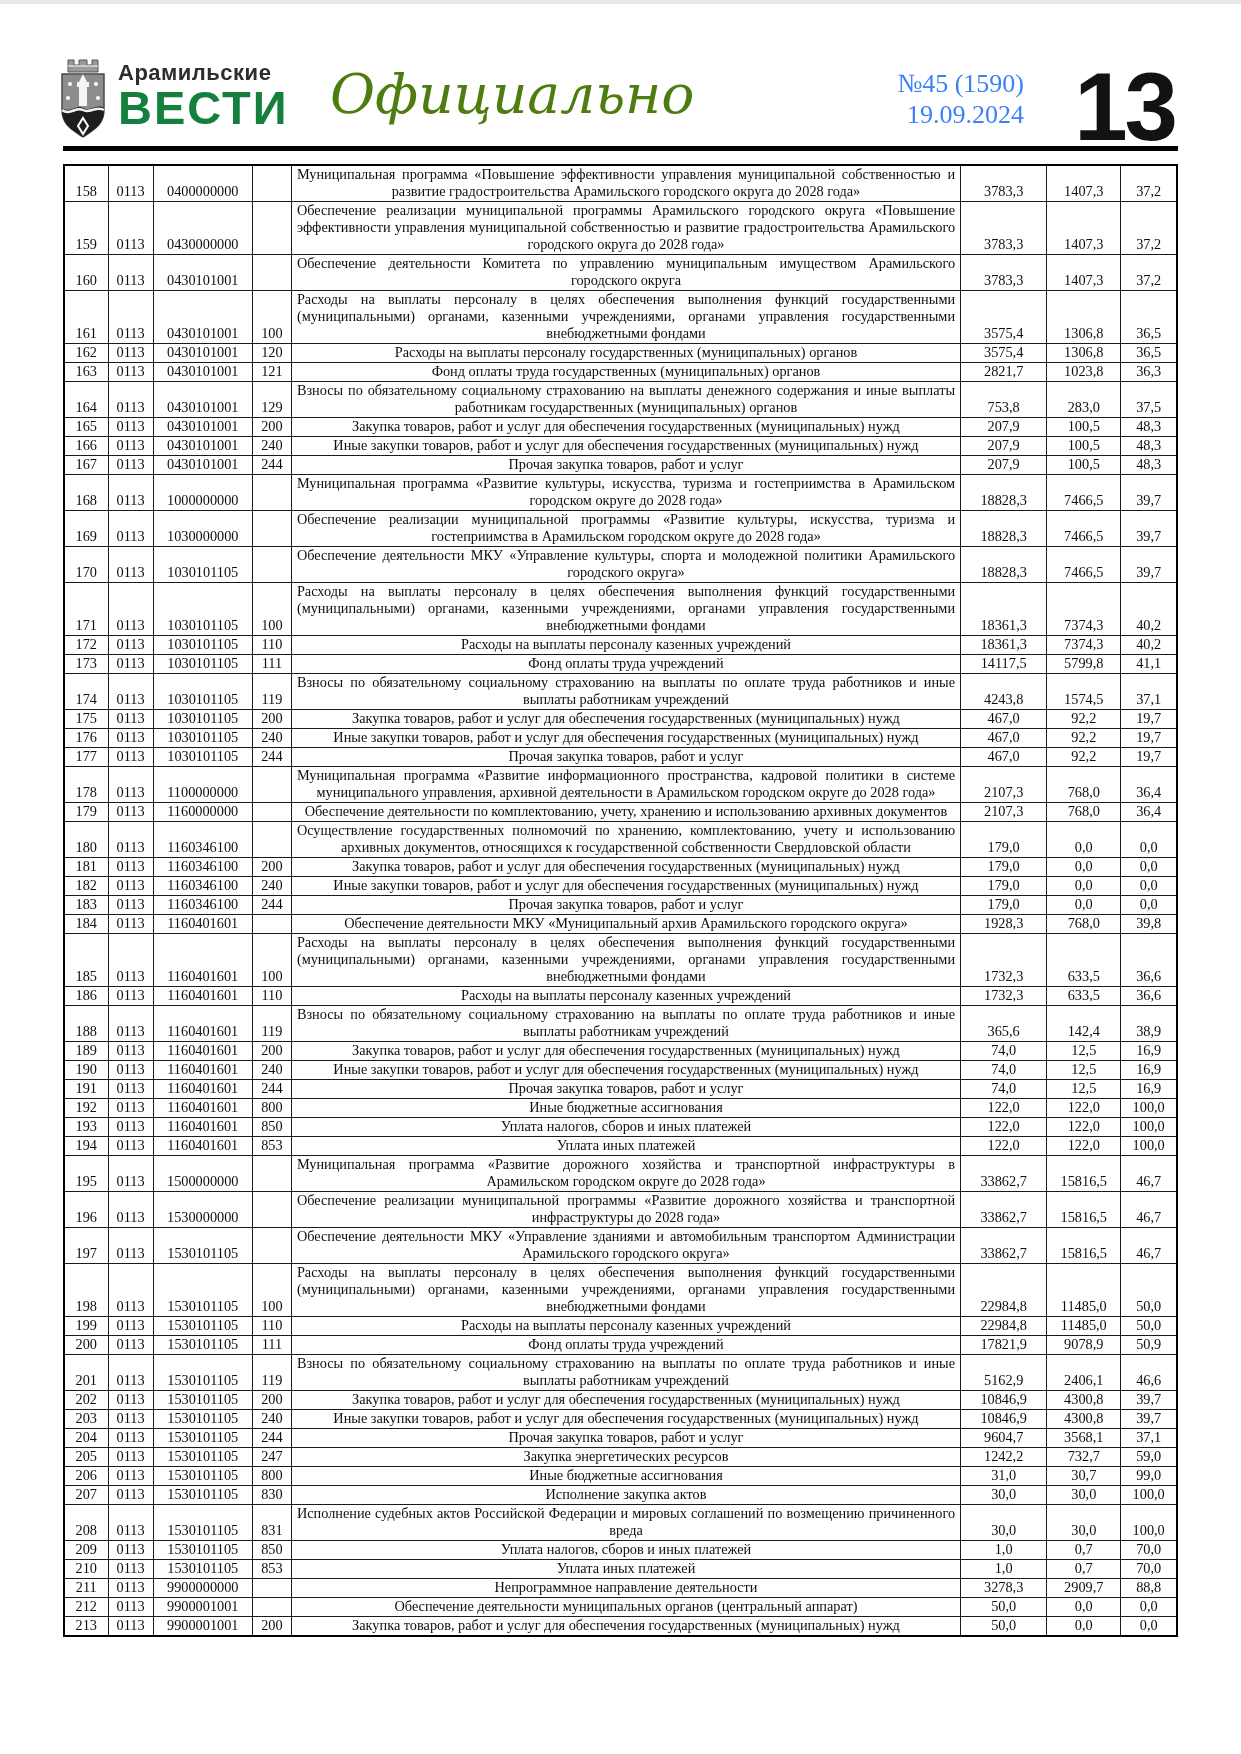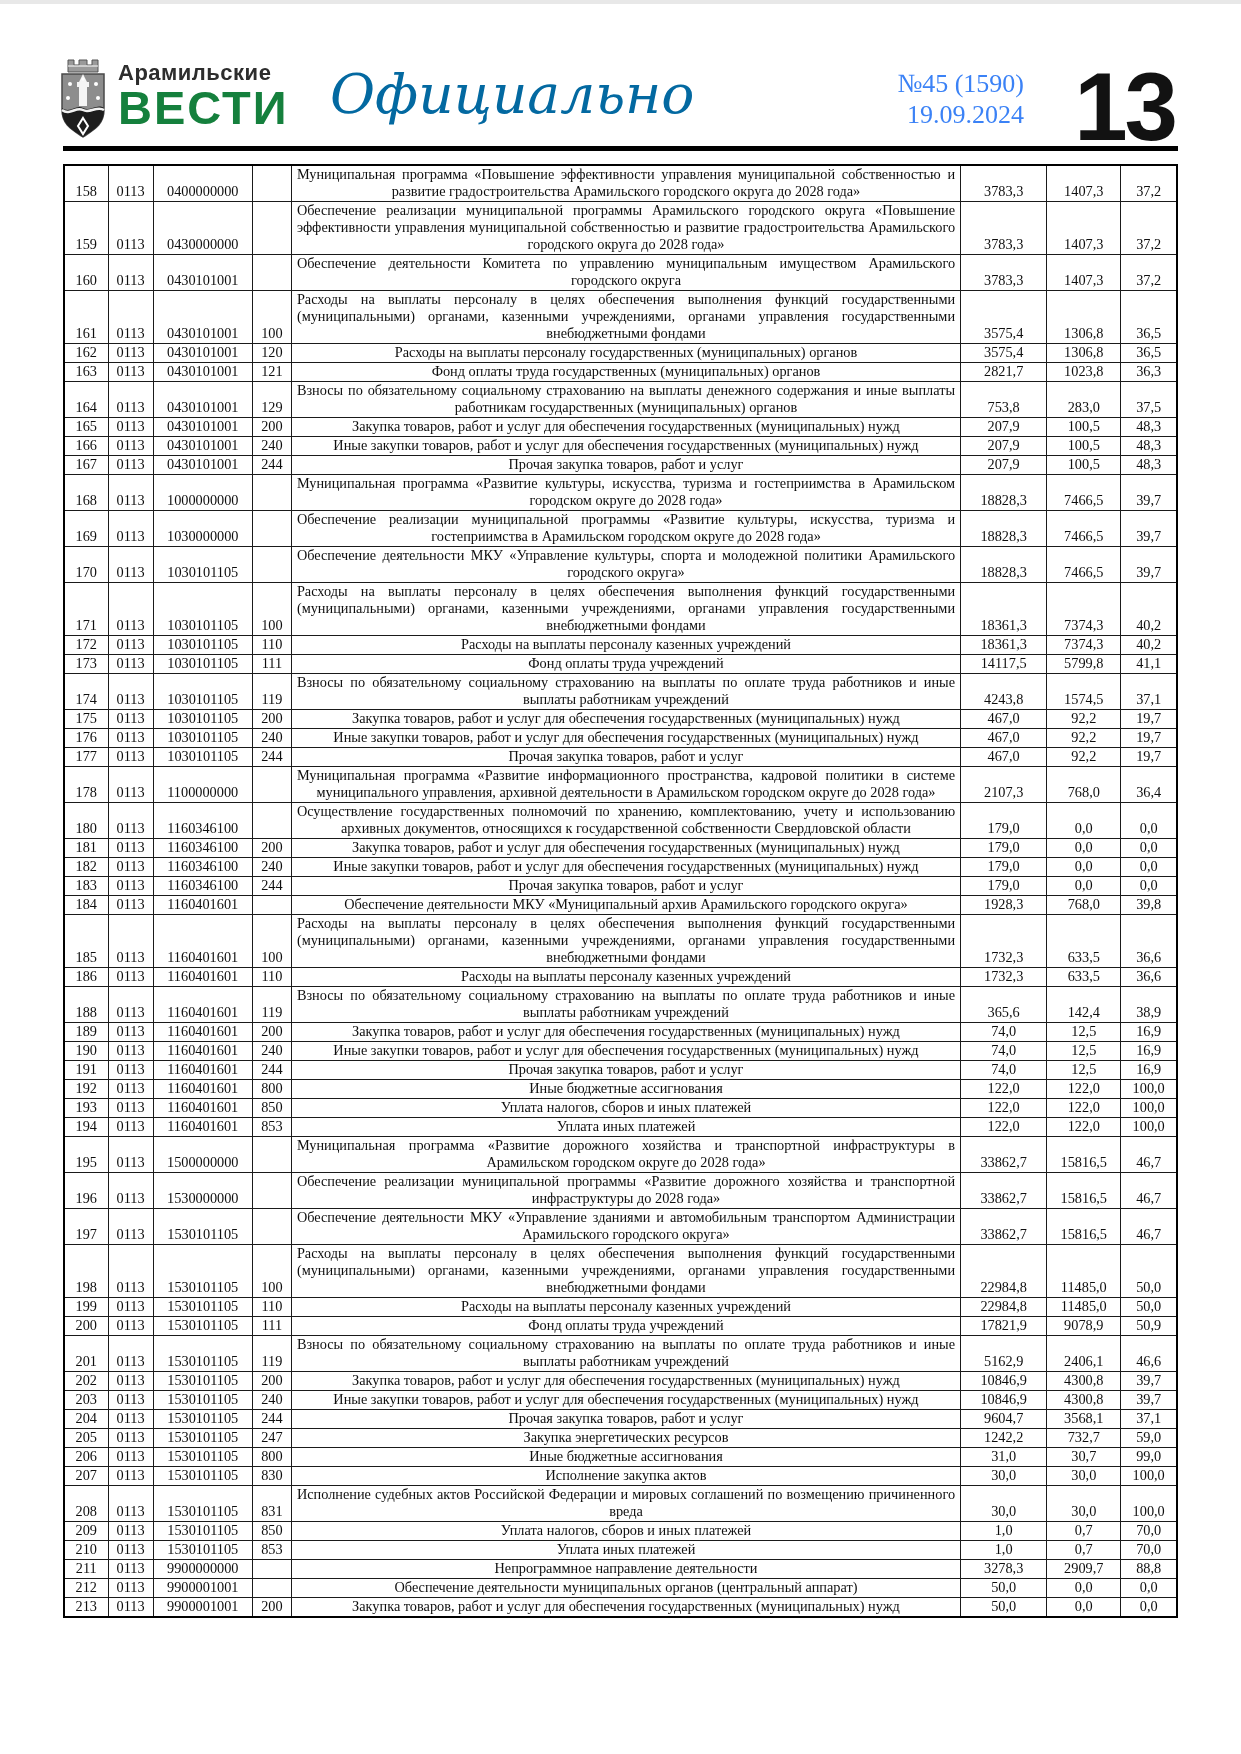--- a/index.html
+++ b/index.html
@@ -7,21 +7,21 @@
     position:relative;width:1241px;height:1754px;background:#ffffff;
     margin:4px auto;color:#111;font-family:"Liberation Serif", serif;overflow:hidden;
   }
   
   .logo{position:absolute;left:56px;top:52px;}
   .brand-text{position:absolute;left:118px;top:57px;font-family:"Liberation Sans", sans-serif;}
   .brand-top{font-weight:bold;font-size:22px;letter-spacing:.5px;color:#2d2d2d;line-height:24px;}
   .brand-bottom{font-weight:bold;font-size:47px;letter-spacing:2px;color:#15803d;line-height:46px;}
   .section-title{
     position:absolute;left:330px;top:60px;width:290px;text-align:center;
-    font-family:"DejaVu Serif", serif;font-style:italic;font-size:55px;line-height:60px;color:#0369a1;
+    font-family:"DejaVu Serif", serif;font-style:italic;font-size:55px;line-height:60px;color:#4d7c0f;
   }
   .issue-info{
     position:absolute;right:217px;top:64px;text-align:right;
     font-size:26px;line-height:31px;color:#3b82f6;
   }
   .page-number{
     position:absolute;right:66px;top:54px;
     font-family:"Liberation Sans", sans-serif;font-weight:bold;
     font-size:96px;line-height:98px;letter-spacing:-3px;color:#121212;
   }
@@ -304,20 +304,30 @@
           <td class="c0">178</td>
           <td class="c1">0113</td>
           <td class="c2">1100000000</td>
           <td class="c3"></td>
           <td class="c4">Муниципальная программа «Развитие информационного пространства, кадровой политики в системе муниципального управления, архивной деятельности в Арамильском городском округе до 2028 года»</td>
           <td class="c5">2107,3</td>
           <td class="c6">768,0</td>
           <td class="c7">36,4</td>
         </tr>
         <tr>
+          <td class="c0">179</td>
+          <td class="c1">0113</td>
+          <td class="c2">1160000000</td>
+          <td class="c3"></td>
+          <td class="c4">Обеспечение деятельности по комплектованию, учету, хранению и использованию архивных документов</td>
+          <td class="c5">2107,3</td>
+          <td class="c6">768,0</td>
+          <td class="c7">36,4</td>
+        </tr>
+        <tr>
           <td class="c0">180</td>
           <td class="c1">0113</td>
           <td class="c2">1160346100</td>
           <td class="c3"></td>
           <td class="c4">Осуществление государственных полномочий по хранению, комплектованию, учету и использованию архивных документов, относящихся к государственной собственности Свердловской области</td>
           <td class="c5">179,0</td>
           <td class="c6">0,0</td>
           <td class="c7">0,0</td>
         </tr>
         <tr>

